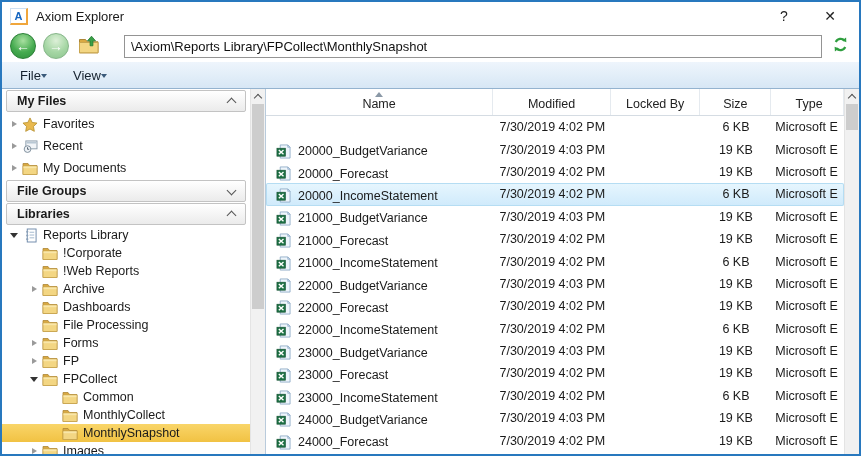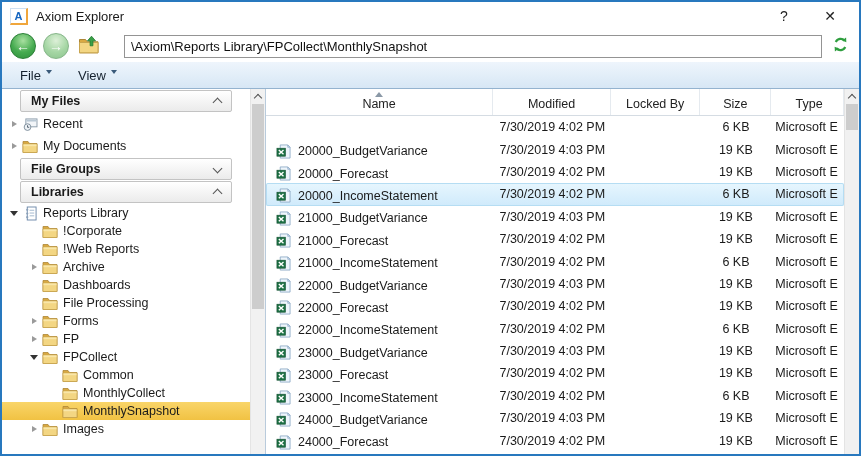--- a/index.html
+++ b/index.html
@@ -22,28 +22,28 @@
     color:#fff;font-size:14px;font-weight:bold;line-height:1;flex:none;}
   .back{background:radial-gradient(circle at 50% 28%,#a8e0a0 0%,#46ab50 55%,#2e8f3c 100%);border:1px solid #2a7f36;}
   .fwd{background:radial-gradient(circle at 50% 28%,#ddf0d8 0%,#a5d6a4 55%,#8cc48e 100%);border:1px solid #85b588;}
   .upbtn{width:26px;height:24px;display:flex;align-items:center;justify-content:center;flex:none;}
   .addr{flex:1;height:23px;border:1px solid #949494;padding:0 6px;font:inherit;font-size:13px;color:#111;box-sizing:border-box;margin-left:15px;}
   .refbtn{width:22px;height:20px;display:flex;align-items:center;justify-content:center;flex:none;}
 
   
   .menubar{height:26px;flex:none;background:linear-gradient(#eef5fc,#d7e7f5);border-bottom:1px solid #94b3cf;
     display:flex;align-items:center;gap:26px;padding:0 18px;}
-  .menu-item{display:flex;gap:5px;font-size:13px;color:#15212e;}
+  .menu-item{display:flex;align-items:center;font-size:13px;color:#15212e;}
   .dcar{width:0;height:0;border-left:3.5px solid transparent;border-right:3.5px solid transparent;border-top:4px solid #3a5a7a;margin-top:2px;}
 
   
   .content{flex:1;display:flex;min-height:0;}
   .sidebar{width:263px;flex:none;display:flex;border-right:1px solid #b9cbdc;background:#fff;}
   .side-col{flex:1;overflow:hidden;min-width:0;}
-  .sec-head{height:20px;margin:1px 18px;border:1px solid #c3c3c3;border-radius:2px;background:linear-gradient(#ffffff,#ebebeb);
+  .sec-head{height:20px;margin:1px 4px;border:1px solid #c3c3c3;border-radius:2px;background:linear-gradient(#ffffff,#ebebeb);
     display:flex;align-items:center;justify-content:space-between;padding:0 10px;font-weight:bold;font-size:12.5px;}
   .chev{width:6px;height:6px;border-right:1.6px solid #555;border-bottom:1.6px solid #555;flex:none;}
   .chev.up{transform:rotate(-135deg);margin-top:3px;}
   .chev.down{transform:rotate(45deg);margin-bottom:2px;}
 
   .mf-row{height:22px;display:flex;align-items:center;padding-left:5px;white-space:nowrap;}
   .tree-row{height:18px;display:flex;align-items:center;padding-left:5px;white-space:nowrap;}
   .tree-row.selected{background:linear-gradient(#f9d569,#f1c243);}
   .aslot{width:14px;display:flex;align-items:center;justify-content:center;flex:none;}
   .tri-c{width:0;height:0;border-top:3.5px solid transparent;border-bottom:3.5px solid transparent;border-left:5px solid #9a9a9a;}
@@ -135,20 +135,32 @@
           <span>My Files</span>
           <span class="chev sec-chev up"></span>
         </div>
         <div id="myfiles">
             <div class="mf-row">
               <span class="ind" style="width:0px"></span>
               <span class="aslot">
                 <span class="tri-c"></span>
               </span>
               <span class="ticon">
+                <svg viewBox="0 0 17 16" width="16" height="15">
+                  <path d="M8.5 1l2.3 4.8 5.2.7-3.8 3.6.9 5.2-4.6-2.5-4.6 2.5.9-5.2L1 6.5l5.2-.7z" fill="#e9b94f" stroke="#b8922f" stroke-width="0.9"></path>
+                </svg>
+              </span>
+              <span class="tlabel">Favorites</span>
+            </div>
+            <div class="mf-row">
+              <span class="ind" style="width:0px"></span>
+              <span class="aslot">
+                <span class="tri-c"></span>
+              </span>
+              <span class="ticon">
                 <svg viewBox="0 0 16 14" width="15" height="13">
                   <rect x="3" y="1" width="12" height="8.5" fill="#f2f5f8" stroke="#8a9aa8"></rect>
                   <rect x="3.8" y="1.8" width="10.4" height="2" fill="#b9c8d4"></rect>
                   <circle cx="4.8" cy="9.8" r="3.6" fill="#eef2f6" stroke="#7a8a98"></circle>
                   <path d="M4.8 7.8v2.2h1.8" stroke="#50606e" fill="none" stroke-width="1"></path>
                 </svg>
               </span>
               <span class="tlabel">Recent</span>
             </div>
             <div class="mf-row">

